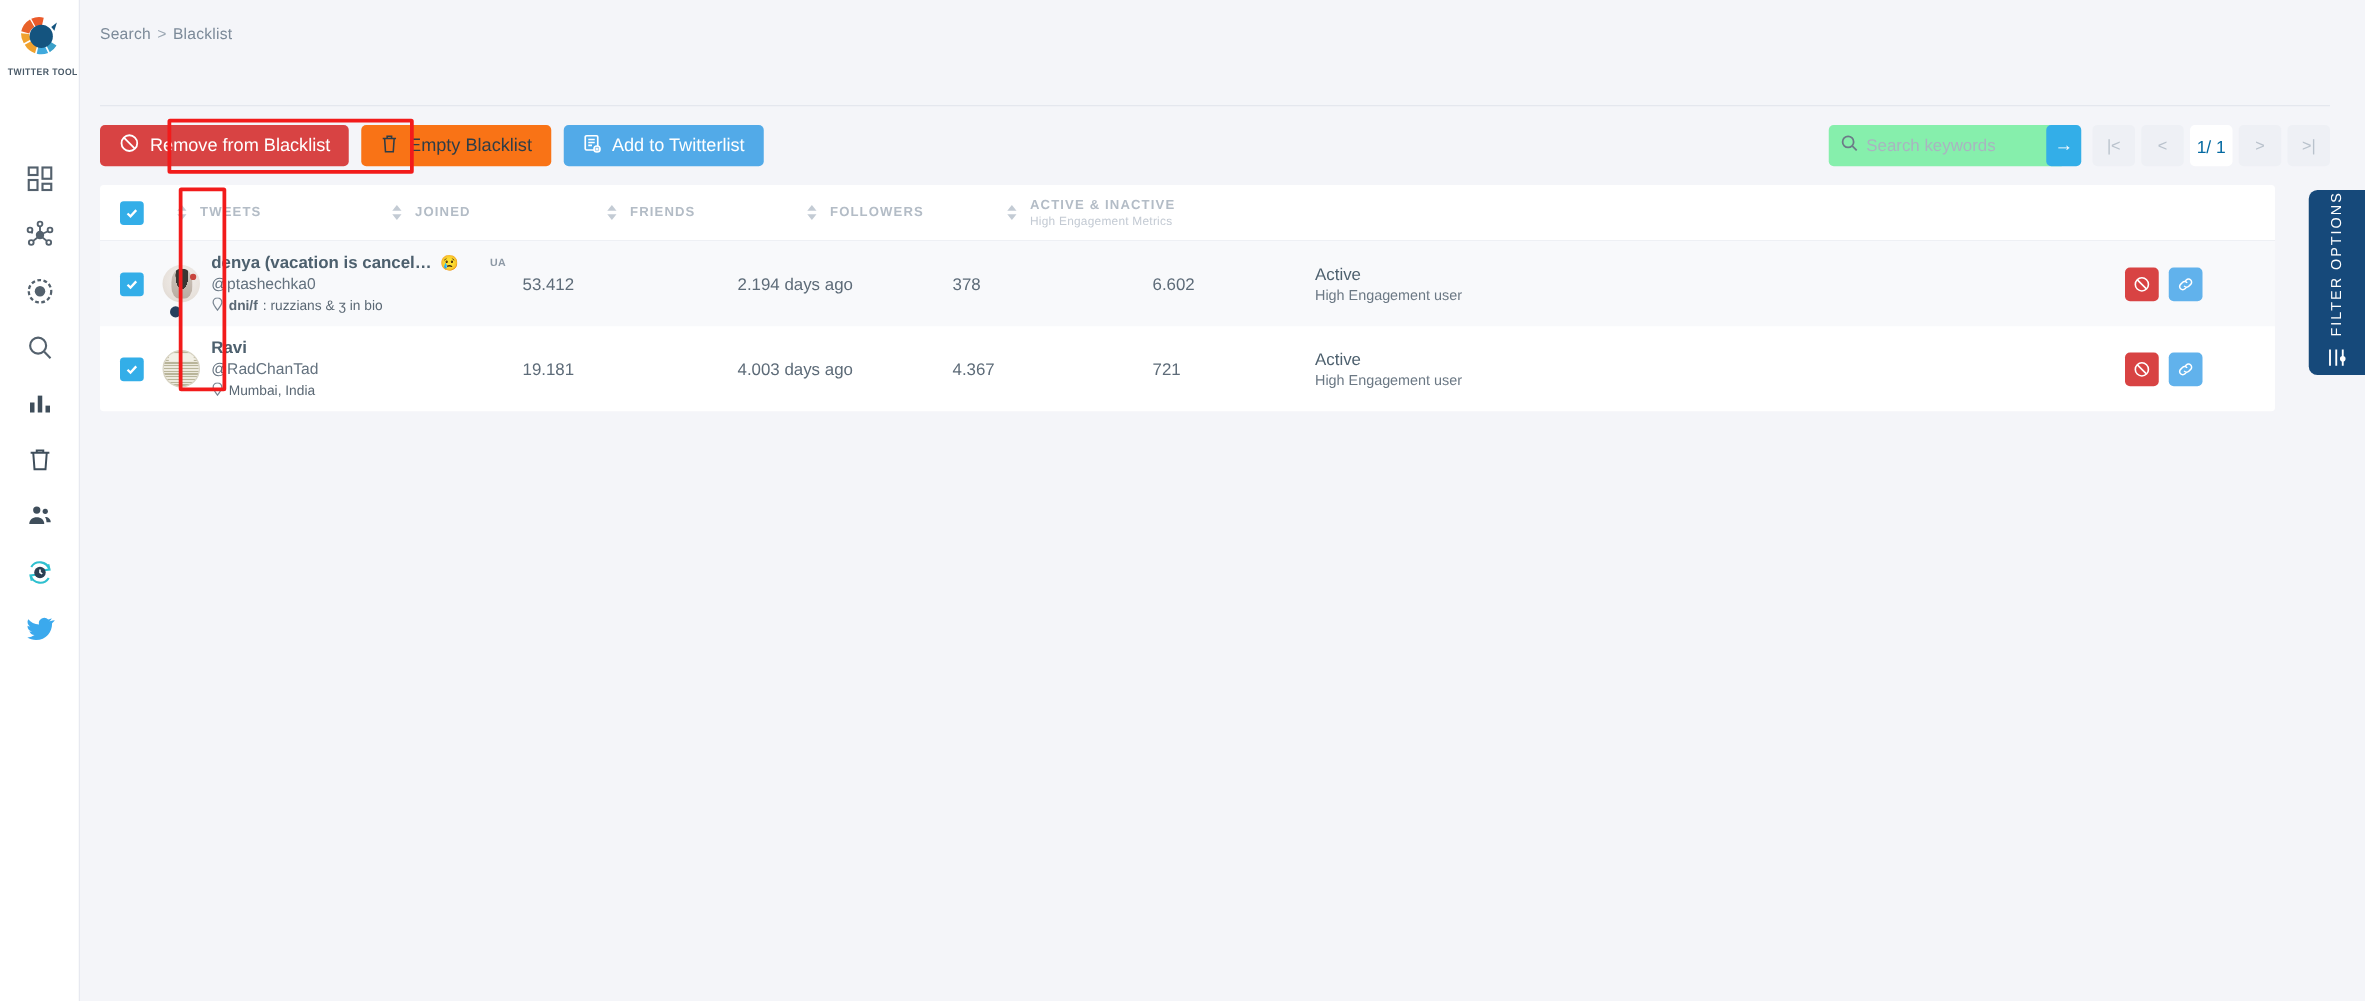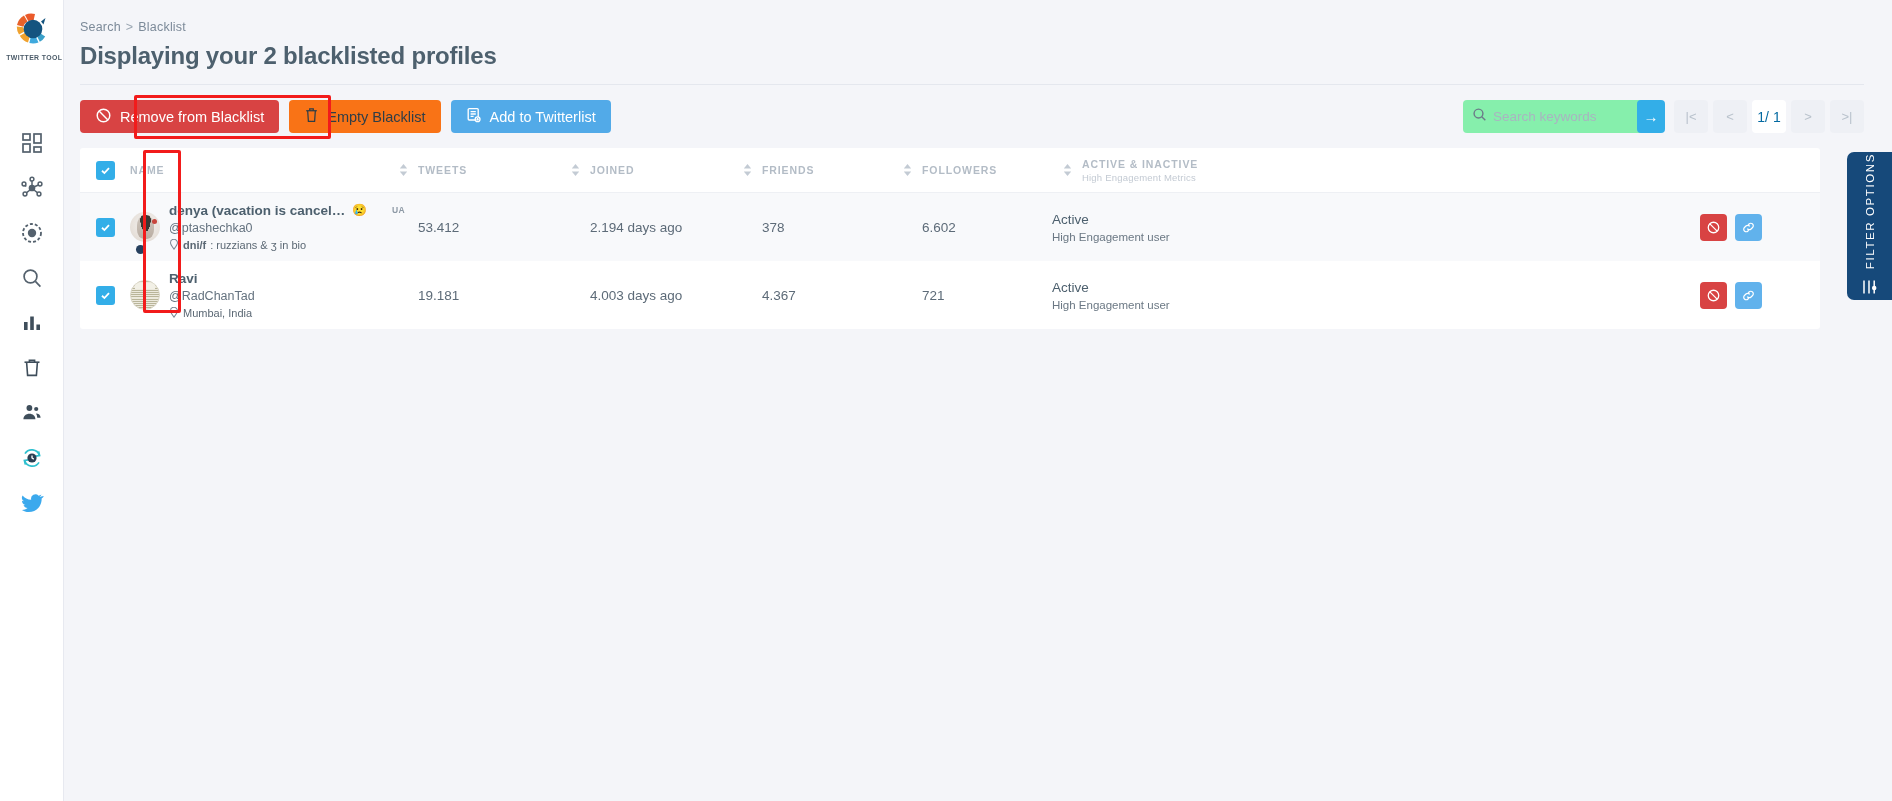--- a/index.html
+++ b/index.html
@@ -308,21 +308,20 @@
     </div>
   </div>
 </div>
 
 <div class="main">
 
   <div class="breadcrumb">
     <span class="crumb">Search</span><span class="sep">&gt;</span><span class="crumb">Blacklist</span>
   </div>
 
-  <div class="page-title">Displaying your 2 blacklisted profiles</div>
 
 
   <div class="hr-top"></div>
 
   <div class="toolbar">
     <div class="btn btn-danger">
       <span>
         <svg width="17" height="17" viewBox="0 0 20 20" fill="none" stroke="#fff" stroke-width="1.7">
           <circle cx="10" cy="10" r="7.4"></circle>
             <path d="M5.1 5.1 L14.9 14.9"></path>
@@ -378,23 +377,20 @@
 
   <div class="table-card">
 
     <div class="trow thead">
       <div class="cell c-check">
         <div class="chk">
           <svg width="11" height="11" viewBox="0 0 12 12" fill="none" stroke="#fff" stroke-width="2">
             <path d="M2.2 6.3 L4.8 8.8 L9.8 3.4"></path>
           </svg>
         </div>
-      </div>
-      <div class="cell c-name">
-        <span class="th">NAME</span>
       </div>
       <div class="cell c-sort">
         <span class="sort-ico">
           <svg width="9" height="12" viewBox="0 0 9 12" fill="#c3cbd4">
               <path d="M4.5 0L8.2 4.6H.8z"></path>
               <path d="M4.5 12L.8 7.4h7.4z"></path>
             </svg>
         </span>
       </div>
       <div class="cell c-tw">

